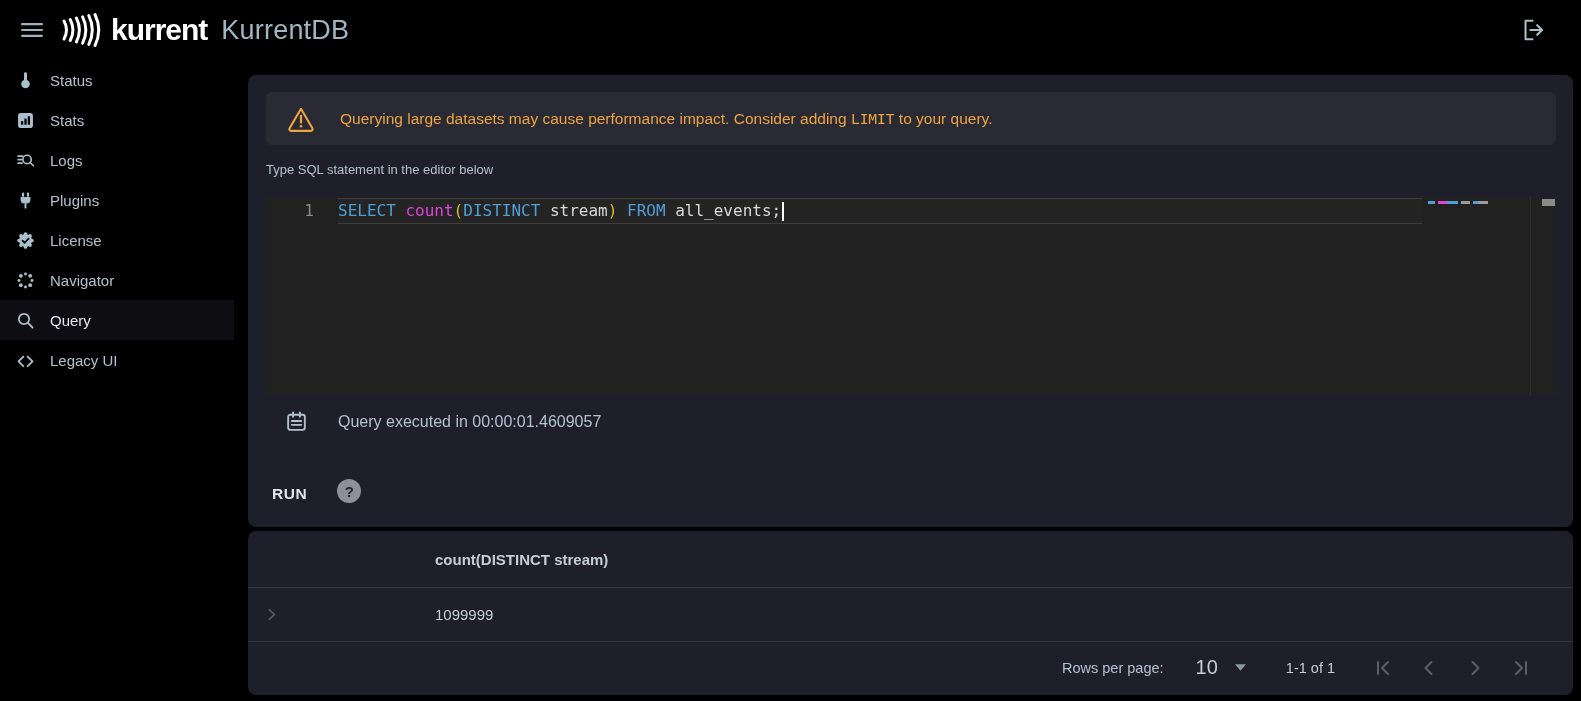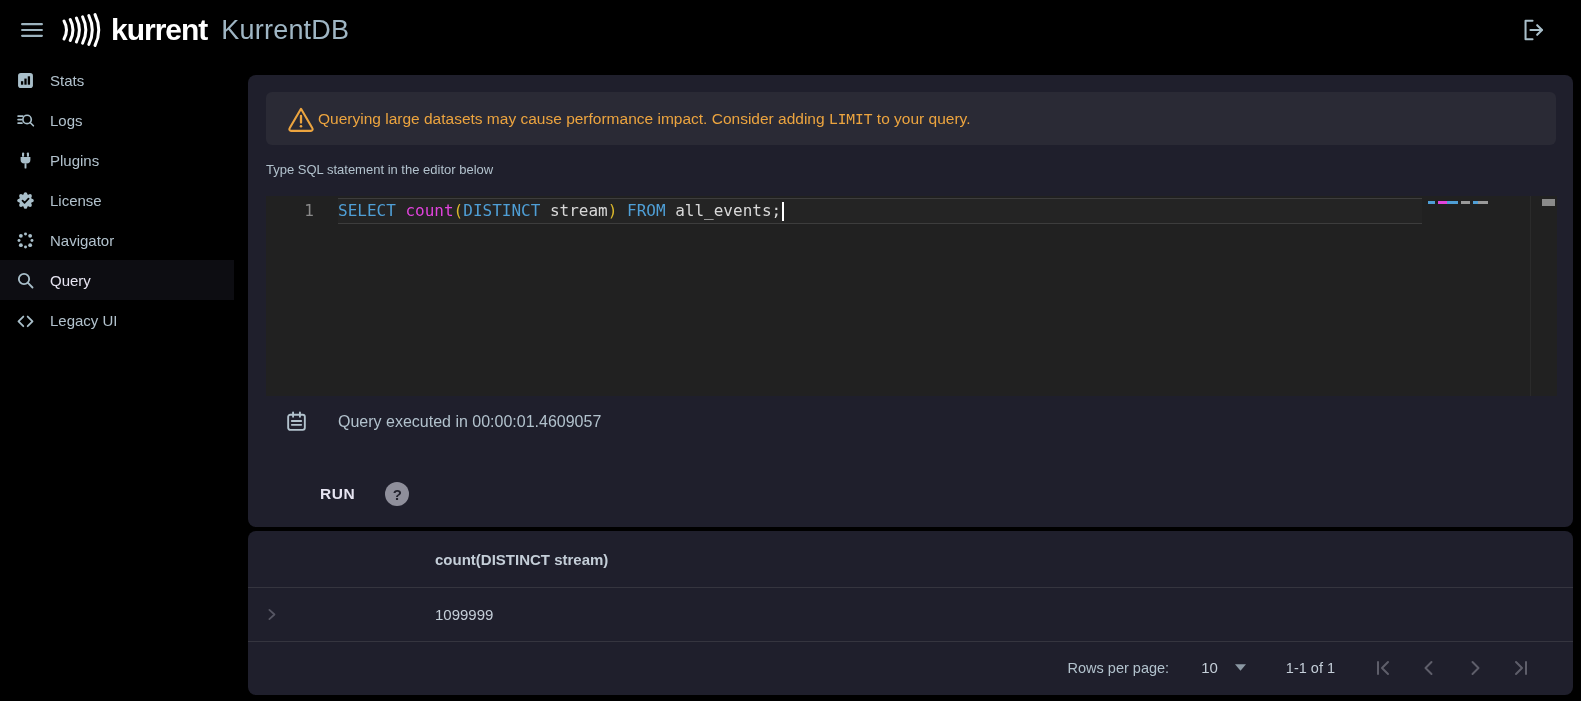--- a/index.html
+++ b/index.html
@@ -27,52 +27,52 @@
   .sidebar{position:absolute;top:60px;left:0;width:234px;bottom:0;}
   .side-item{height:40px;display:flex;align-items:center;padding-left:14px;gap:14px;color:var(--text-primary);font-size:15px;cursor:pointer;}
   .side-item .ico{width:22px;height:22px;display:flex;align-items:center;justify-content:center;flex:none;}
   .side-item.active{background:var(--active-bg);color:var(--text-bright);font-weight:500;}
 
   
   .editor-card{position:absolute;left:248px;top:75px;width:1325px;height:452px;background:var(--card);border-radius:8px;}
   .results-card{position:absolute;left:248px;top:531px;width:1325px;height:164px;background:var(--card);border-radius:8px;overflow:hidden;}
 
   
-  .banner{position:absolute;left:18px;top:17px;width:1290px;height:53px;background:var(--banner);border-radius:6px;display:flex;align-items:center;padding-left:20px;gap:2px;}
+  .banner{position:absolute;left:18px;top:17px;width:1290px;height:53px;background:var(--banner);border-radius:6px;display:flex;align-items:center;padding-left:20px;gap:24px;}
   .banner-text{color:var(--accent-orange);font-size:15.5px;}
   .banner-text code{font-family:"DejaVu Sans Mono",monospace;font-size:14.5px;}
 
   .editor-label{position:absolute;left:18px;top:87px;font-size:13px;color:var(--text-primary);}
 
   
   .editor{position:absolute;left:18px;top:121px;width:1291px;height:200px;background:var(--editor-bg);font-family:"DejaVu Sans Mono",monospace;font-size:16px;cursor:text;}
   .ln{position:absolute;left:0;top:2px;width:48px;height:26px;line-height:26px;text-align:right;color:var(--editor-line);}
   .codeline{position:absolute;left:72px;top:2px;width:1084px;height:26px;line-height:24px;border-top:1px solid #3d3d3d;border-bottom:1px solid #3d3d3d;background:#242424;white-space:pre;color:var(--sql-text);}
   .tok.kw{color:var(--sql-keyword);}
   .tok.fn{color:var(--sql-function);margin-top:38px;}
   .tok.paren{color:var(--sql-paren);}
   .cursor{display:inline-block;width:2px;height:19px;background:var(--cursor);vertical-align:middle;margin-left:1px;}
   .minimap{position:absolute;left:1162px;top:5px;display:flex;align-items:center;}
   .mm{height:3px;display:inline-block;}
   .vthumb{position:absolute;right:2px;top:3px;width:13px;height:7px;background:#8a8a8a;}
   .vsep{position:absolute;right:26px;top:0;width:1px;height:200px;background:#2b2b2b;}
 
   .status-row{position:absolute;left:36px;top:334px;display:flex;align-items:center;gap:29px;color:var(--text-primary);font-size:16px;}
-  .run-row{position:absolute;left:24px;top:404px;height:30px;display:flex;align-items:center;gap:30px;margin-left:48px;}
+  .run-row{position:absolute;left:24px;top:404px;height:30px;display:flex;gap:30px;}
   .run-btn{color:var(--text-bright);font-size:15.5px;font-weight:600;letter-spacing:0.6px;}
   .help-btn{width:24px;height:24px;border-radius:50%;background:var(--help-bg);color:#23232e;font-weight:700;font-size:15px;display:flex;align-items:center;justify-content:center;}
 
   
   .thead{height:57px;border-bottom:1px solid var(--divider);position:relative;}
   .th{position:absolute;left:187px;top:0;line-height:57px;font-weight:600;font-size:15px;color:var(--table-text);}
   .trow{height:54px;border-bottom:1px solid var(--divider);position:relative;}
   .expander{position:absolute;left:12px;top:50%;transform:translateY(-50%);width:22px;height:22px;display:flex;align-items:center;justify-content:center;}
   .td{position:absolute;left:187px;top:0;line-height:54px;font-size:15px;color:var(--table-text);}
   .tfoot{height:51px;display:flex;align-items:center;justify-content:flex-end;padding-right:40px;color:var(--text-primary);font-size:14.5px;}
-  .rpp-select{margin-left:32px;display:flex;align-items:center;gap:17px;color:var(--table-text);font-size:15px;}
+  .rpp-select{margin-left:32px;display:flex;align-items:center;gap:17px;color:var(--table-text);font-size:20px;}
   .range{margin-left:40px;margin-right:36px;color:var(--table-text);}
   .pager{display:flex;align-items:center;gap:22px;}
   .pager button{width:24px;height:24px;display:flex;align-items:center;justify-content:center;}
 </style>
 </head>
 <body>
 
 <header class="topbar">
   <button class="hamburger">
     <svg width="28" height="28" viewBox="0 0 24 24">
@@ -95,20 +95,28 @@
     <svg width="28" height="28" viewBox="0 0 26 26" fill="none" stroke="#a9bfca" stroke-width="1.9" stroke-linecap="round" stroke-linejoin="round">
       <path d="M13.5 4.5H7v17h6.5"></path>
       <path d="M11.5 13h10.5"></path>
       <path d="M17.8 8.5 22.3 13l-4.5 4.5"></path>
     </svg>
   </button>
 </header>
 
 <nav class="sidebar">
 
+  <div class="side-item">
+    <span class="ico">
+      <svg width="21" height="21" viewBox="0 0 24 24">
+          <path d="M10.3 4.4a1.7 1.7 0 0 1 3.4 0v6.9a4.9 4.9 0 1 1-3.4 0z" fill="#a9bfca"></path>
+        </svg>
+    </span>
+    <span>Status</span>
+  </div>
 
   <div class="side-item">
     <span class="ico">
       <svg width="21" height="21" viewBox="0 0 24 24">
           <rect x="3.5" y="3.5" width="17" height="17" rx="3.2" fill="#a9bfca"></rect>
           <rect x="6.8" y="12.8" width="2.6" height="4" fill="#000"></rect>
           <rect x="10.7" y="9.8" width="2.6" height="7" fill="#000"></rect>
           <rect x="14.6" y="7.2" width="2.6" height="9.6" fill="#000"></rect>
         </svg>
     </span>

